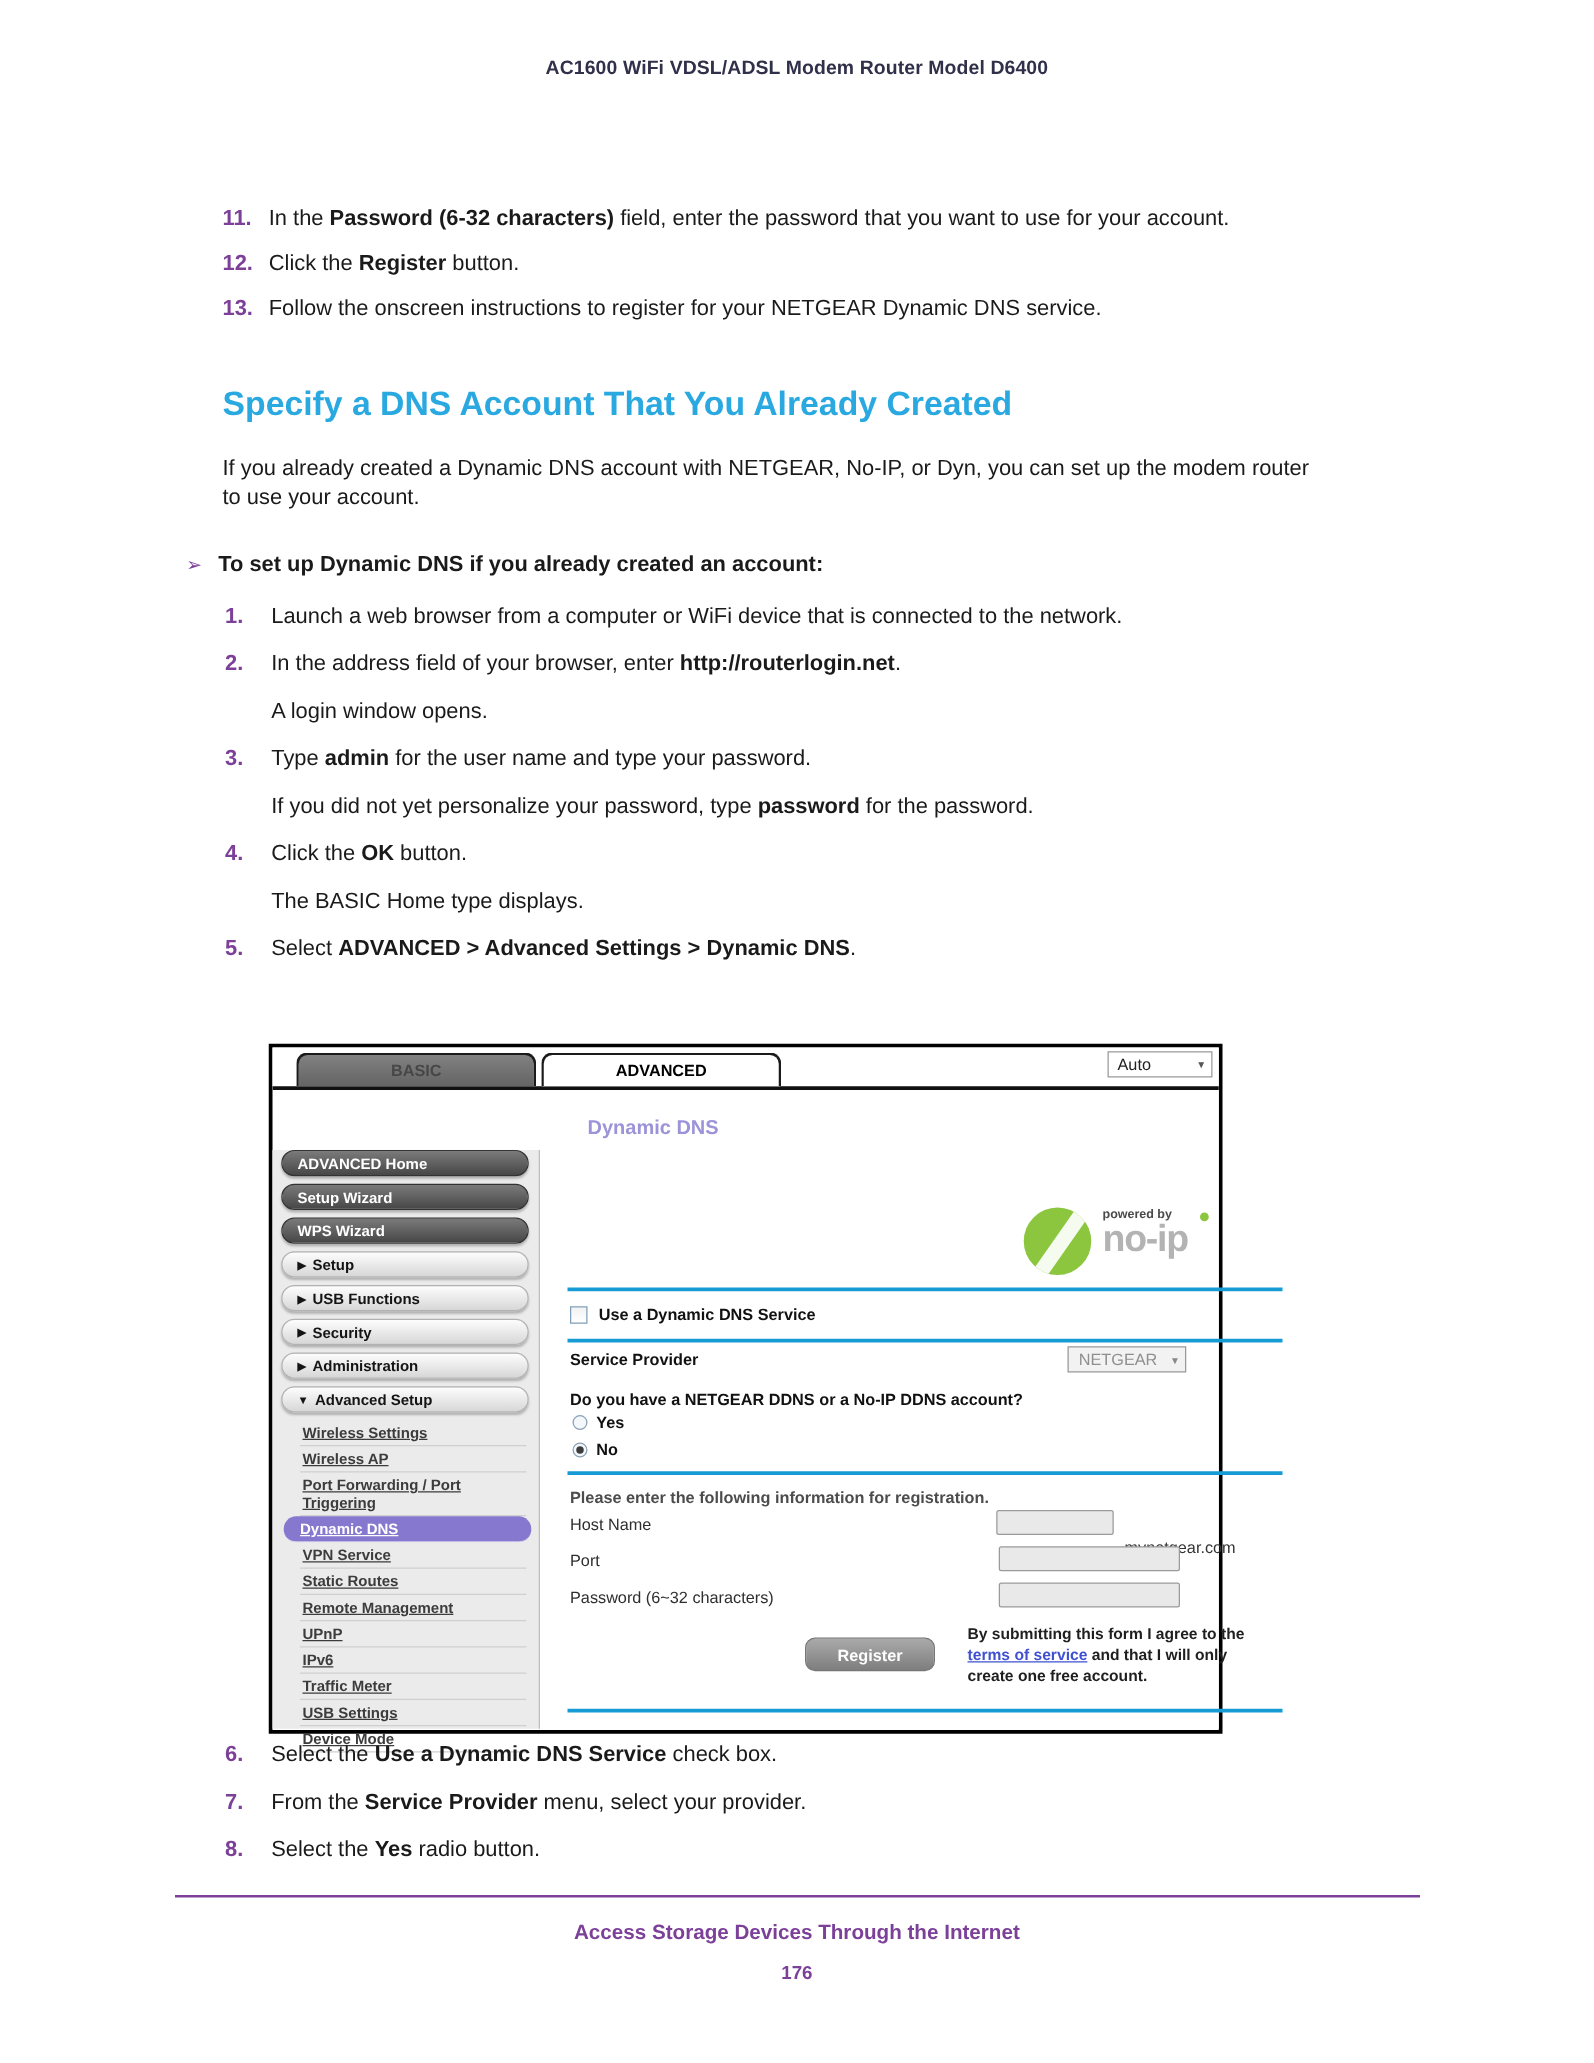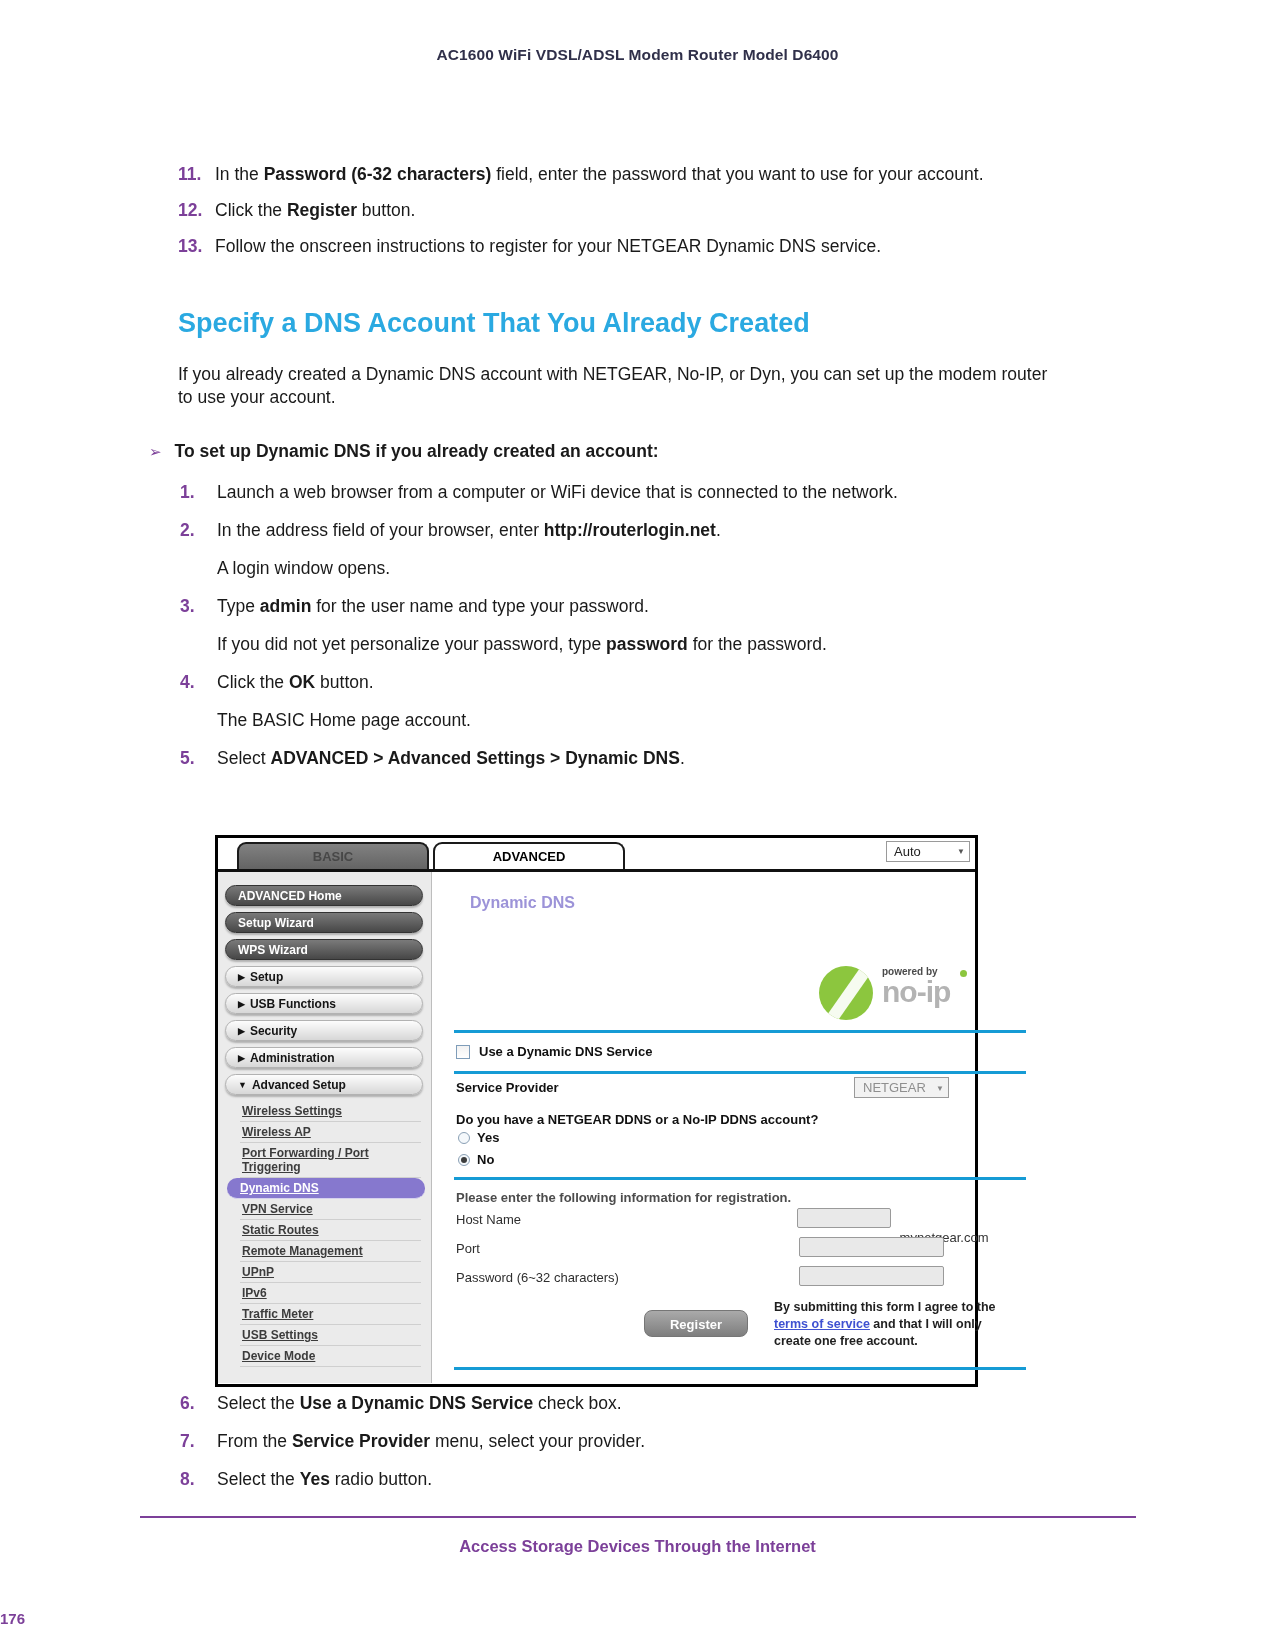--- a/index.html
+++ b/index.html
@@ -48,21 +48,21 @@
        border-radius:9px 9px 0 0;box-sizing:content-box;}
   .tab.inactive{left:19px;background:linear-gradient(#818181,#646464);color:#474747;}
   .tab.active{left:215px;background:#fff;color:#000;}
   .lang{position:absolute;right:5px;top:3px;width:84px;height:21px;border:1px solid #9a9a9a;
         background:#fff;font-size:13px;color:#222;display:flex;align-items:center;
         padding-left:7px;box-sizing:border-box;}
   .lang-arrow{position:absolute;right:4px;top:5px;font-size:8px;color:#555;}
 
   .shotbody{display:flex;height:511px;}
   .sidebar{width:214px;background:#ebebeb;border-right:1px solid #bdbdbd;
-           box-sizing:border-box;padding-top:13px;flex:0 0 214px;}
+           box-sizing:border-box;flex:0 0 214px;margin-top:48px;}
   .pill{height:21px;line-height:21px;border-radius:11px;margin:0 8px 6px 7px;
         font-size:12px;font-weight:bold;padding-left:12px;box-sizing:border-box;
         box-shadow:0 2px 2px rgba(0,0,0,0.25);}
   .pill.dark{background:linear-gradient(#7a7a7a,#474747);border:1px solid #333;color:#fff;}
   .pill.light{background:linear-gradient(#fdfdfd,#d7d7d7);border:1px solid #b2b2b2;color:#141414;}
   .pill .tri{font-size:9px;margin-right:5px;position:relative;top:-1px;}
   .links{margin:6px 10px 0 22px;}
   .link{border-bottom:1px solid #cfcfcf;padding:3px 2px 3px 2px;font-size:12px;font-weight:bold;
         color:#3c3c3c;text-decoration:underline;line-height:14px;}
   .link.active{background:var(--active-purple);color:#fff;border-radius:10px;
@@ -118,22 +118,22 @@
   .reg-btn{width:104px;height:27px;border-radius:8px;background:linear-gradient(#aaaaaa,#7e7e7e);
            border:1px solid #767676;color:#fff;font-size:13px;font-weight:bold;text-align:center;
            line-height:27px;margin-top:11px;box-sizing:border-box;}
   .agree{margin-left:26px;font-size:12.5px;font-weight:bold;color:#1f1f1f;line-height:17px;width:260px;}
   .tos-link{color:#3f51d1;text-decoration:underline;}
 
   
   .footer-rule{position:absolute;left:140px;top:1516px;width:996px;height:2px;background:var(--purple);}
   .footer-title{position:absolute;top:1537px;left:0;width:100%;text-align:center;
                 font-size:16.5px;font-weight:bold;color:var(--purple);}
-  .footer-page{position:absolute;top:1570px;left:0;width:100%;
-               font-size:15px;font-weight:bold;color:var(--purple);margin-top:40px;}
+  .footer-page{position:absolute;top:1570px;left:0;width:100%;text-align:center;
+               font-size:15px;font-weight:bold;color:var(--purple);}
 </style>
 </head>
 <body>
 
 <div class="page">
 
   <div class="doc-header">AC1600 WiFi VDSL/ADSL Modem Router Model D6400</div>
 
   <div class="steps steps-upper">
       <div class="step">
@@ -182,21 +182,21 @@
         <span class="num">3.</span>
         <div class="body">
           <div class="line"><span>Type </span><span class="seg-b">admin</span><span> for the user name and type your password.</span></div>
           <div class="sub"><span>If you did not yet personalize your password, type </span><span class="seg-b">password</span><span> for the password.</span></div>
         </div>
       </div>
       <div class="step">
         <span class="num">4.</span>
         <div class="body">
           <div class="line"><span>Click the </span><span class="seg-b">OK</span><span> button.</span></div>
-          <div class="sub"><span>The BASIC Home page account.</span></div>
+          <div class="sub"><span>The BASIC Home type displays.</span></div>
         </div>
       </div>
       <div class="step">
         <span class="num">5.</span>
         <div class="body">
           <div class="line"><span>Select </span><span class="seg-b">ADVANCED &gt; Advanced Settings &gt; Dynamic DNS</span><span>.</span></div>
         </div>
       </div>
     </div>
 

